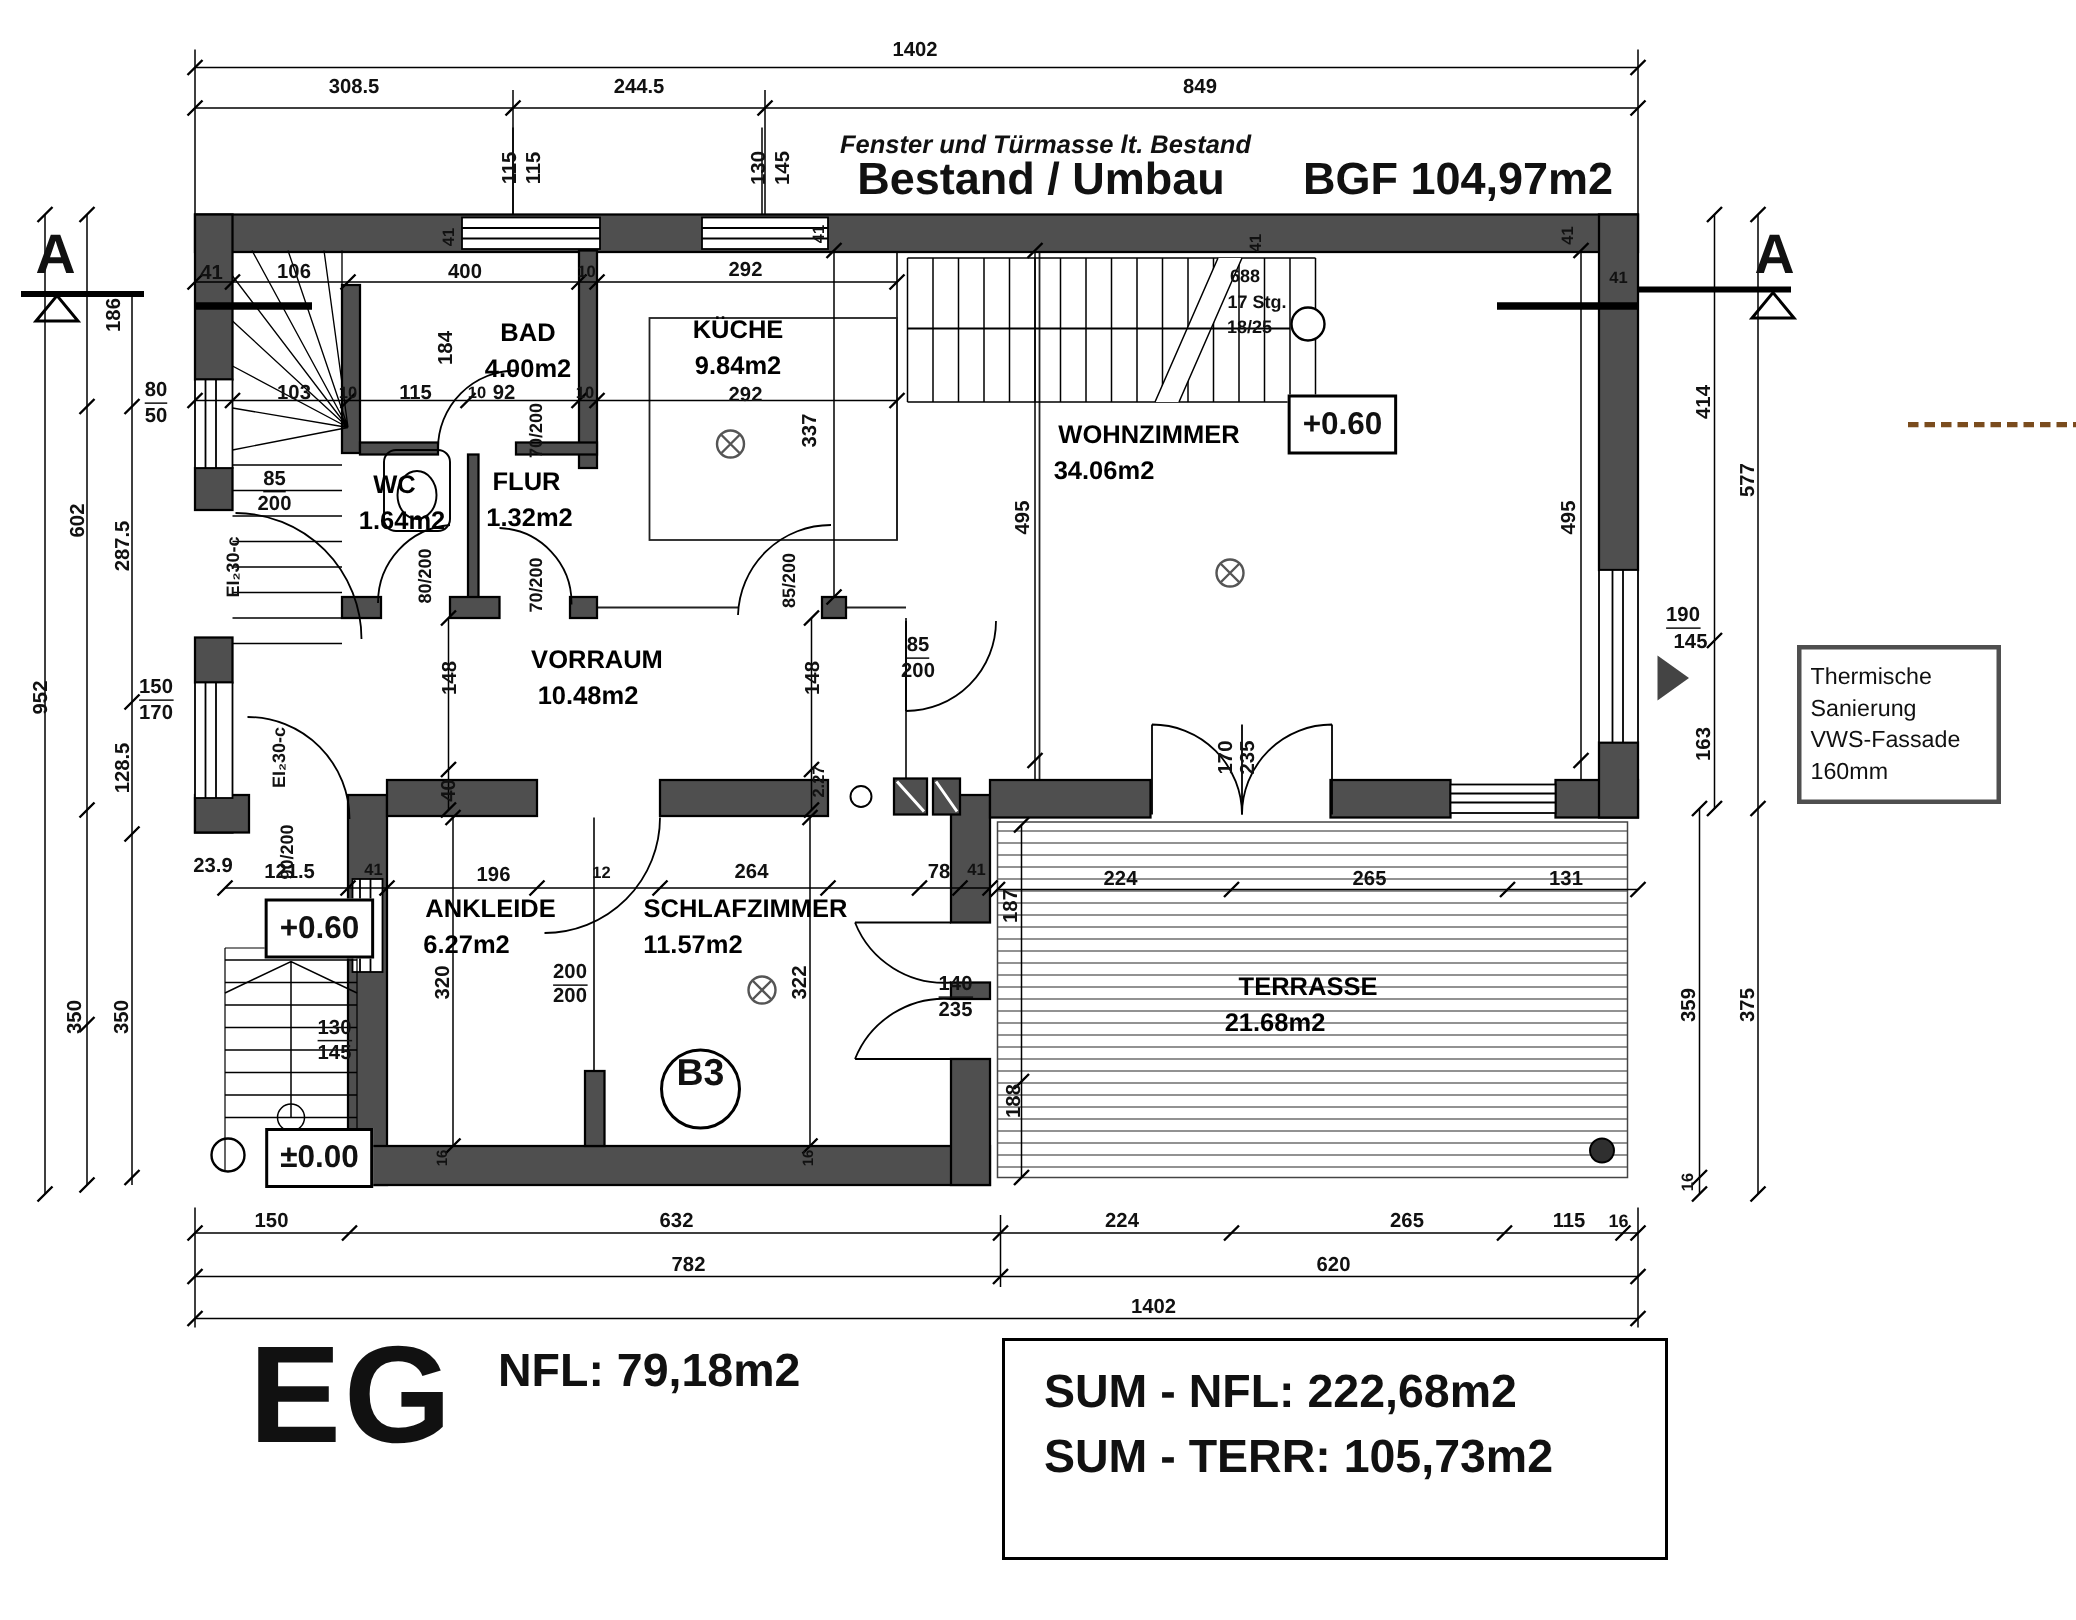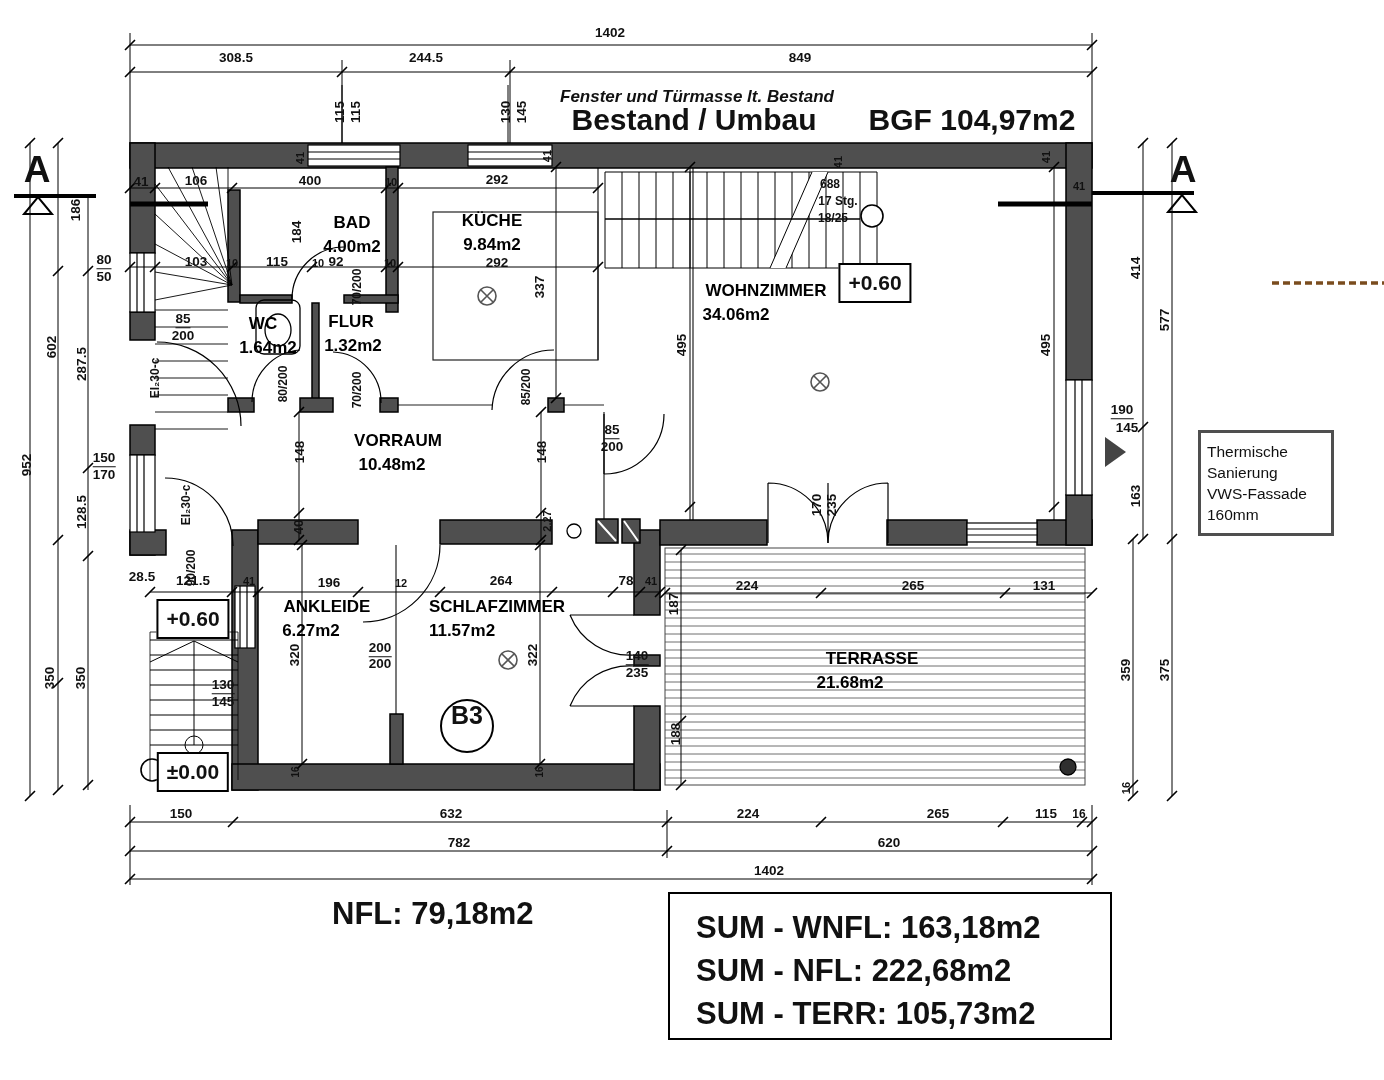--- a/index.html
+++ b/index.html
@@ -6,21 +6,21 @@
   #stage{position:relative;width:1384px;height:1080px;background:#fff;overflow:hidden;
          font-family:"Liberation Sans",sans-serif;color:#111;}
   #stage svg{position:absolute;left:0;top:0;}
   .lbl{position:absolute;transform:translate(-50%,-50%);font:bold 13.5px "Liberation Sans",sans-serif;
        color:#111;white-space:nowrap;line-height:1;}
   .rot{transform:translate(-50%,-50%) rotate(-90deg);}
   .num{border-bottom:1.5px solid #111;padding-bottom:1px;}
   .room{position:absolute;transform:translate(-50%,-50%);font:bold 17px "Liberation Sans",sans-serif;
         color:#000;white-space:nowrap;line-height:1;}
   .badge{position:absolute;transform:translate(-50%,-50%);white-space:nowrap;background:#fff;}
-  .badge.box{border:2px solid #000;padding:6px 8px;font:bold 21px "Liberation Sans",sans-serif;}
+  .badge.box{border:2px solid #000;padding:6px 8px;font:bold 21px "Liberation Sans",sans-serif;margin-left:20px;}
   .badge.circle{border:2.5px solid #000;border-radius:50%;width:50px;height:50px;line-height:50px;
         text-align:center;font:bold 25px "Liberation Sans",sans-serif;}
   .badge.marker{font:bold 37px "Liberation Sans",sans-serif;background:transparent;}
   .hdr{position:absolute;transform:translate(-50%,-50%);white-space:nowrap;font-weight:bold;}
   #hdr-note{left:697px;top:97px;font-size:17px;font-style:italic;}
   #hdr-title{left:694px;top:120px;font-size:30px;}
   #hdr-bgf{left:972px;top:120px;font-size:30px;}
   #eg{position:absolute;left:166px;top:878px;font:bold 92px "Liberation Sans",sans-serif;letter-spacing:2px;}
   #nfl{position:absolute;left:332px;top:896px;font:bold 31px "Liberation Sans",sans-serif;}
   #terr{position:absolute;left:332px;top:940px;font:bold 31px "Liberation Sans",sans-serif;}
@@ -217,21 +217,21 @@
       <span class="lbl rot" style="left: 1046px; top: 345px;">495</span>
       <span class="lbl rot" style="left: 76px; top: 210px;">186</span>
       <span class="lbl rot" style="left: 52px; top: 347px;">602</span>
       <span class="lbl rot" style="left: 27px; top: 465px;">952</span>
       <span class="lbl rot" style="left: 82px; top: 364px;">287.5</span>
       <span class="lbl rot" style="left: 82px; top: 512px;">128.5</span>
       <span class="lbl num" style="left: 104px; top: 261px;">80</span>
       <span class="lbl" style="left: 104px; top: 277px;">50</span>
       <span class="lbl num" style="left: 104px; top: 459px;">150</span>
       <span class="lbl" style="left: 104px; top: 475px;">170</span>
-      <span class="lbl" style="left: 142px; top: 577px;">28.5</span>
+      <span class="lbl" style="left: 142px; top: 577px;">23.9</span>
       <span class="lbl" style="left: 193px; top: 581px;">121.5</span>
       <span class="lbl rot" style="left: 191px; top: 568px; font-size: 12px;">90/200</span>
       <span class="lbl rot" style="left: 50px; top: 678px;">350</span>
       <span class="lbl rot" style="left: 81px; top: 678px;">350</span>
       <span class="lbl num" style="left: 223px; top: 686px;">130</span>
       <span class="lbl" style="left: 223px; top: 702px;">145</span>
       <span class="lbl" style="left: 249px; top: 581px; font-size: 11px;">41</span>
       <span class="lbl" style="left: 329px; top: 583px;">196</span>
       <span class="lbl" style="left: 401px; top: 583px; font-size: 11px;">12</span>
       <span class="lbl" style="left: 501px; top: 581px;">264</span>
@@ -309,20 +309,20 @@
       <span class="badge marker" style="left: 1183px; top: 170px;">A</span>
     </div>
 
   <div id="note-box">
       <div>Thermische</div>
       <div>Sanierung</div>
       <div>VWS-Fassade</div>
       <div>160mm</div>
     </div>
 
+  <span id="eg">EG</span>
   <span id="nfl">NFL: 79,18m2</span>
 
   <div id="summary-box">
-      <div>SUM - WNFL: 163,18m2</div>
       <div>SUM - NFL: 222,68m2</div>
       <div>SUM - TERR: 105,73m2</div>
     </div>
 </div>
 
 </body></html>

